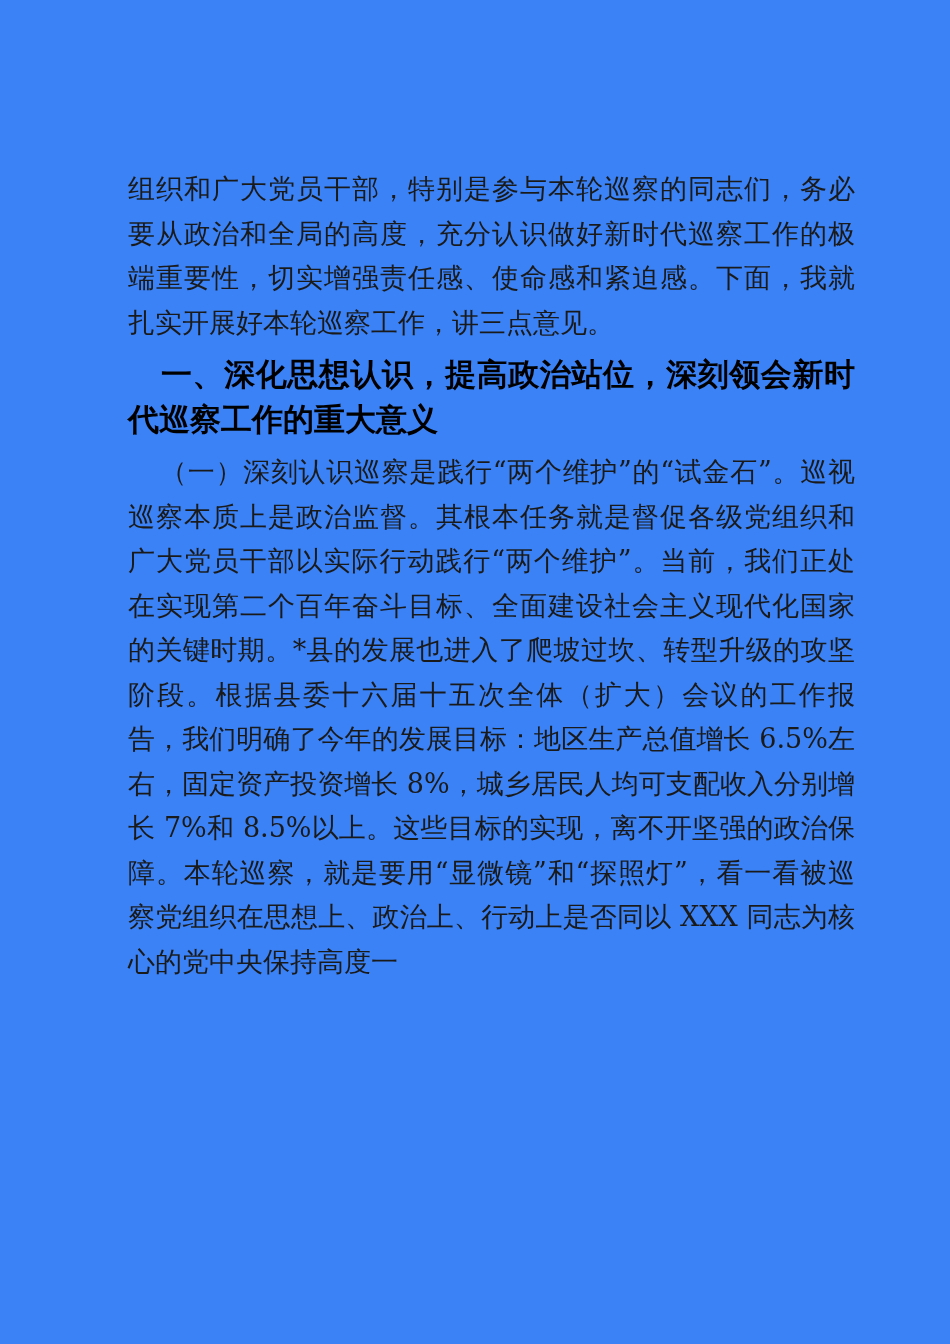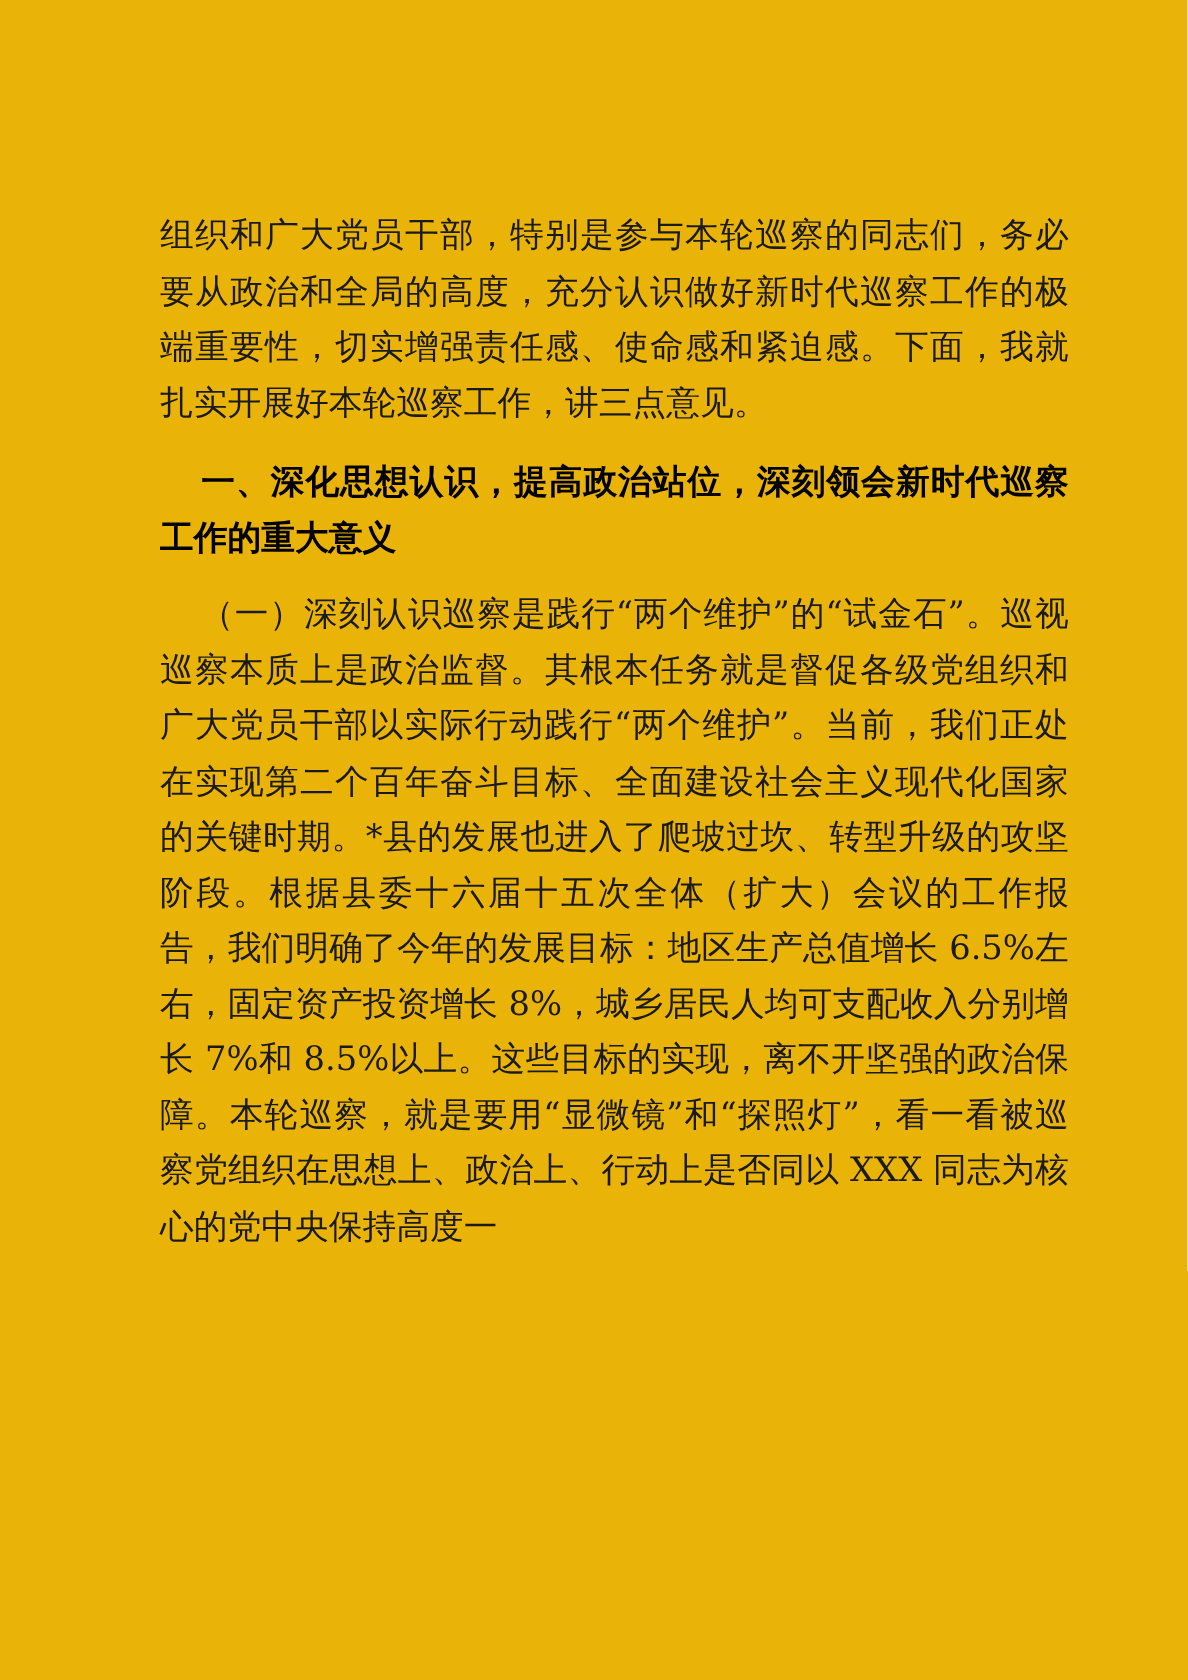--- a/index.html
+++ b/index.html
@@ -4,21 +4,21 @@
 <style>
   html, body {
     margin: 0;
     padding: 0;
     background: #ffffff;
   }
   .page {
     position: relative;
     width: 950px;
     height: 1344px;
-    background: #eab308;
+    background: #3b82f6;
     overflow: hidden;
   }
   .content {
     position: absolute;
     left: 128px;
     top: 167px;
     width: 727px;
     color: #1a1a1a;
     font-family: "DejaVu Serif", "Liberation Serif", serif;
     font-size: 27px;
@@ -28,26 +28,26 @@
   }
   .para {
     margin: 0;
     padding: 0;
     text-indent: 32px;
   }
   .para.no-indent {
     text-indent: 0;
   }
   .section-heading {
-    margin: 18px 0;
+    margin: 8px 0;
     padding: 0;
     text-indent: 33px;
     font-family: Liberation Serif, serif;
     font-weight: 700;
-    font-size: 27px;
+    font-size: 31px;
     line-height: 44.5px;
     color: #000000;
     text-align: justify;
   }
 </style>
 </head>
 <body>
 
 <div class="page">
   <div class="content">

